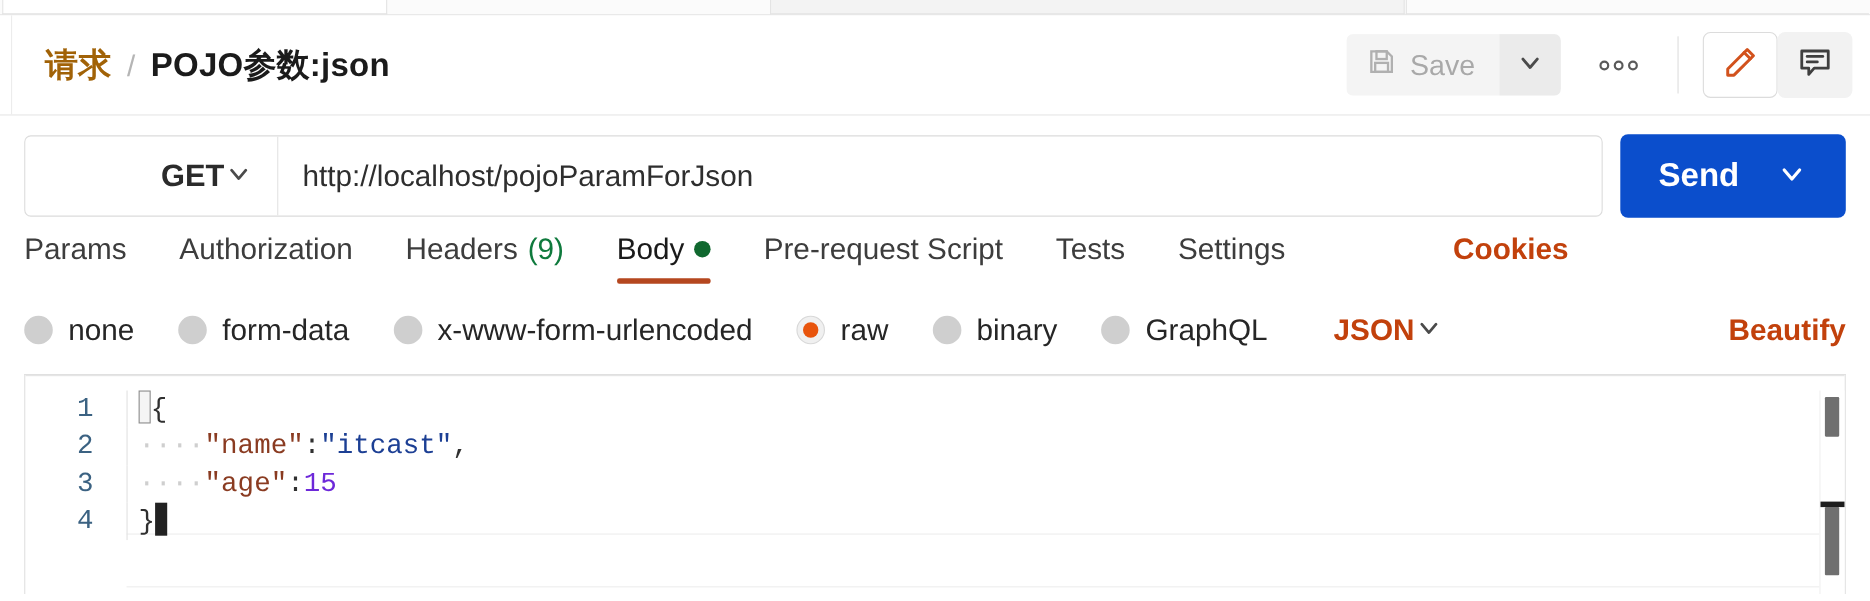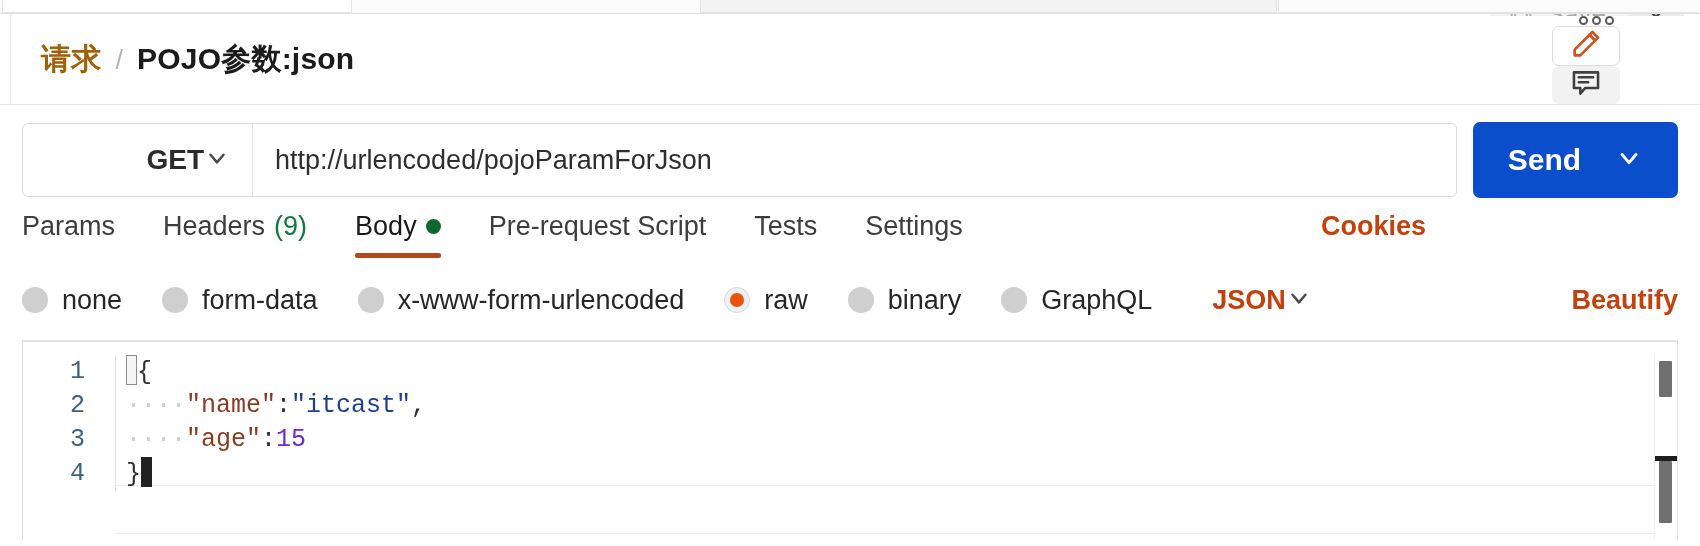--- a/index.html
+++ b/index.html
@@ -81,21 +81,20 @@
     color: #1b1b1b;
     font-weight: 700;
   }
 
   .header-actions {
     margin-left: auto;
     display: flex;
     align-items: center;
     height: 90px;
     padding-right: 16px;
-    flex-direction: column;
   }
   .save-group {
     display: flex;
     align-items: stretch;
     border-radius: 6px;
     overflow: hidden;
     height: 56px;
   }
   .save-btn {
     display: flex;
@@ -475,36 +474,39 @@
 <div class="urlbar-row">
   <div class="url-shell">
     <div class="method-select">
       <span class="m-label">GET</span>
       <span>
         <svg width="26" height="26" viewBox="0 0 24 24" fill="none" stroke="#4b4b4b" stroke-width="2.3" stroke-linecap="round" stroke-linejoin="round">
             <polyline points="6,9 12,16 18,9"></polyline>
           </svg>
       </span>
     </div>
-    <div class="url-input" placeholder="Enter request URL">http://urlencoded/pojoParamForJson</div>
+    <div class="url-input" placeholder="Enter request URL">http://localhost/pojoParamForJson</div>
   </div>
 
   <div class="send-btn">
     <span class="s-label">Send</span>
     <span>
       <svg width="28" height="28" viewBox="0 0 24 24" fill="none" stroke="#ffffff" stroke-width="2.5" stroke-linecap="round" stroke-linejoin="round">
           <polyline points="6,9 12,16 18,9"></polyline>
         </svg>
     </span>
   </div>
 </div>
 
 <div class="tabs-row">
   <div class="req-tab">
     <span>Params</span>
+  </div>
+  <div class="req-tab">
+    <span>Authorization</span>
   </div>
   <div class="req-tab">
     <span>Headers</span>
     <span class="count">(9)</span>
   </div>
   <div class="req-tab active">
     <span>Body</span>
     <span class="greendot"></span>
   </div>
   <div class="req-tab">

